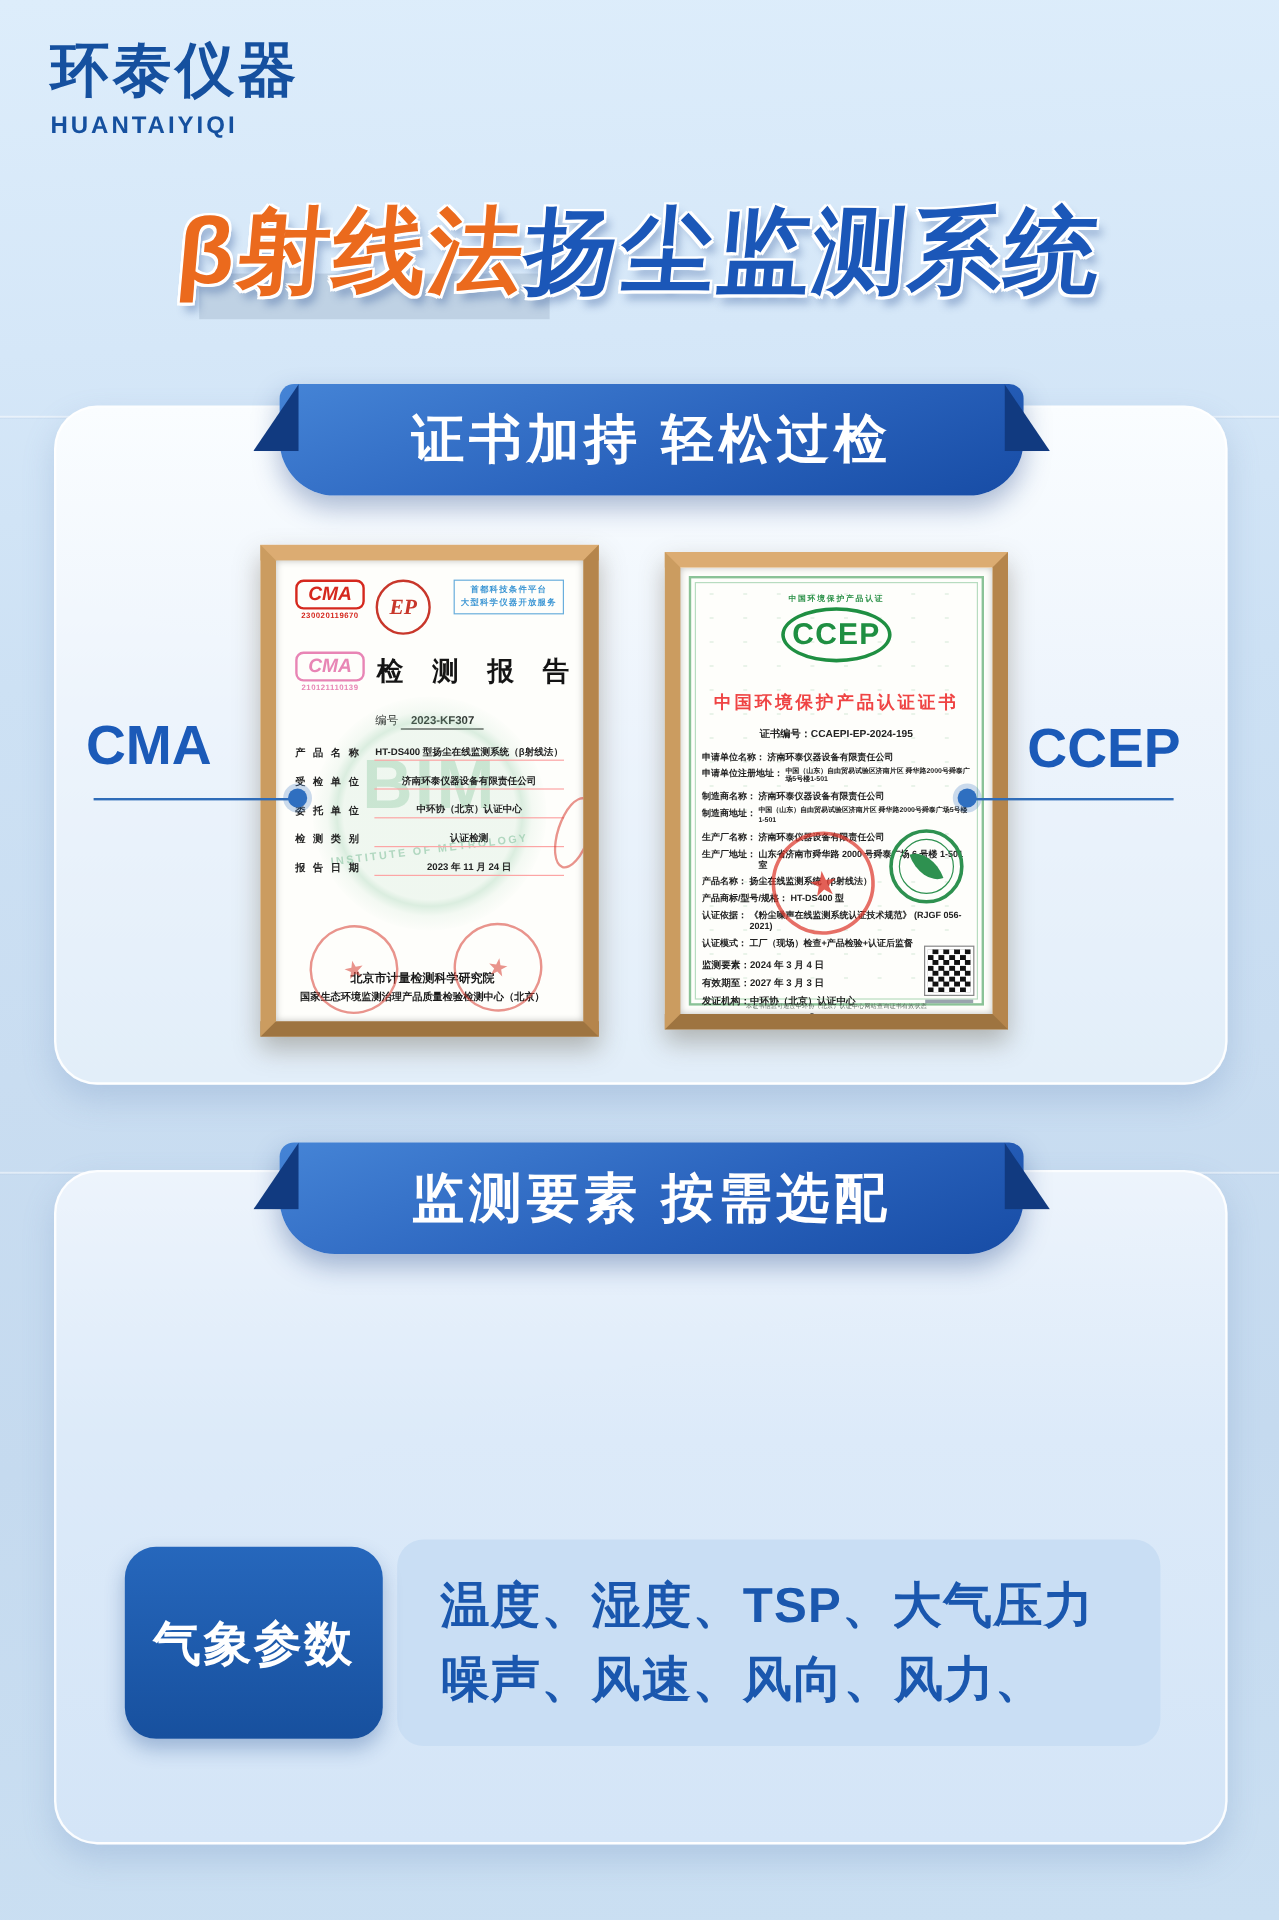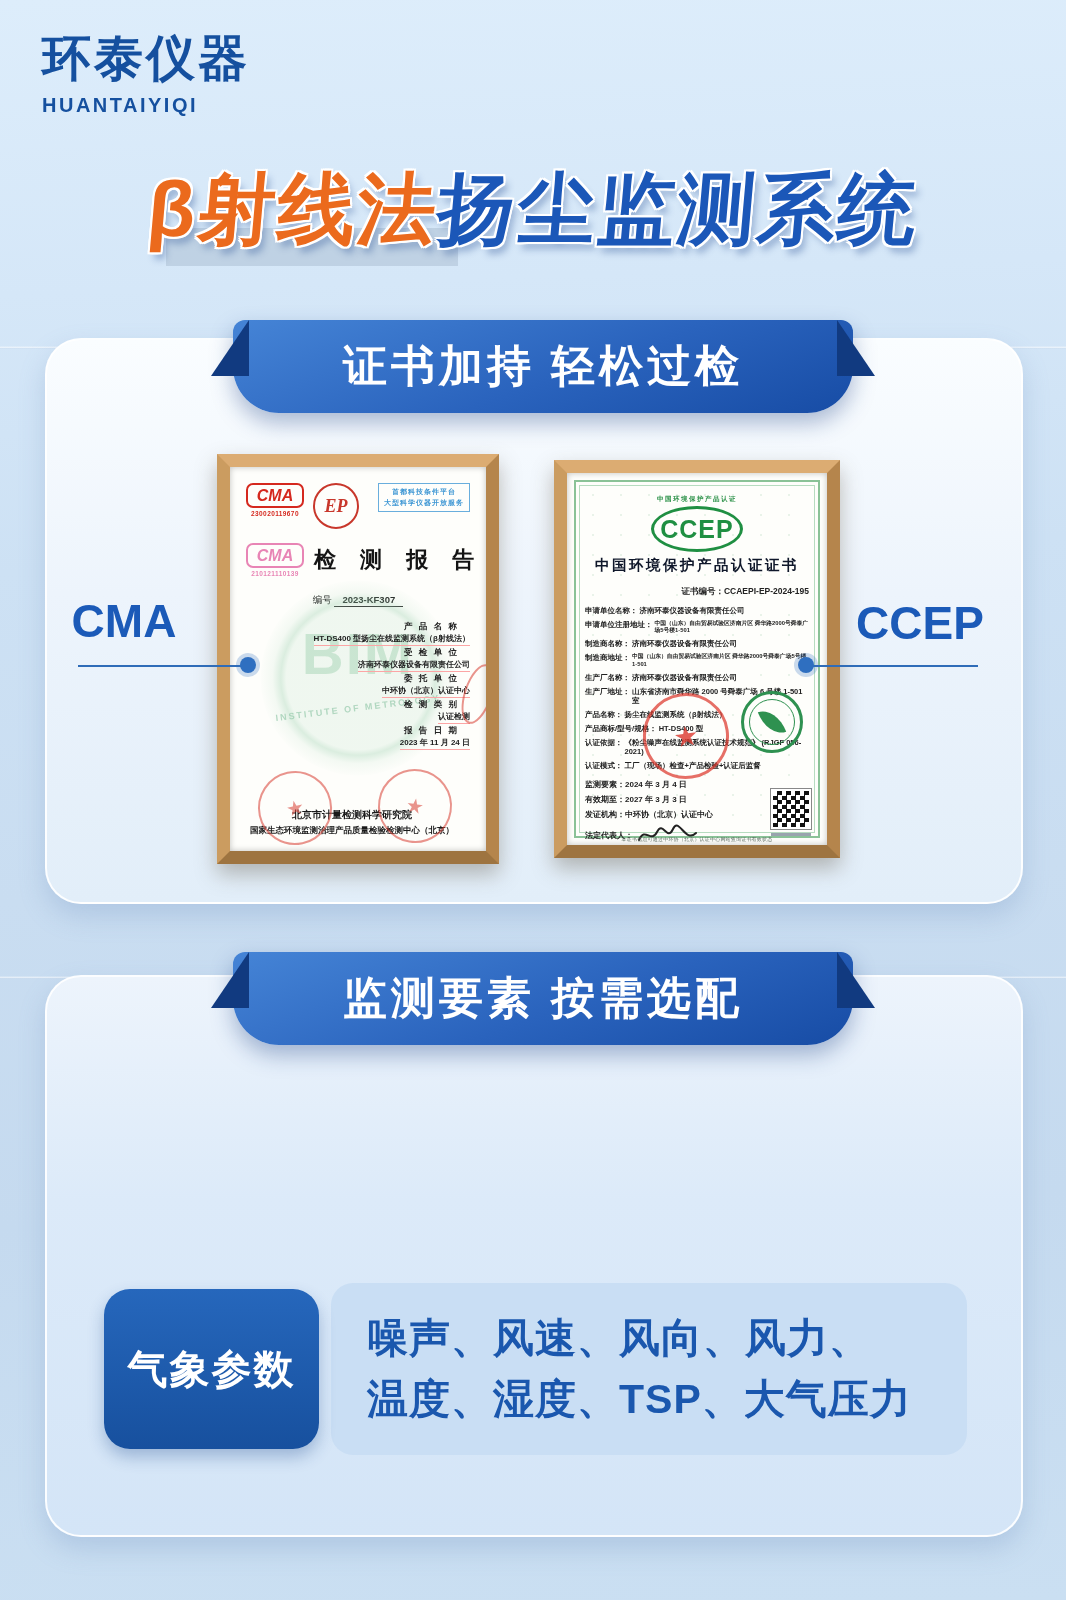--- a/index.html
+++ b/index.html
@@ -78,21 +78,21 @@
   .ep-badge { width:46px; height:46px; border:2.5px solid #C8372B; border-radius:50%;
     color:#C8372B; font-family:"Liberation Serif","DejaVu Serif",serif; font-size:18px; font-weight:700; font-style:italic;
     display:flex; align-items:center; justify-content:center; }
   .platform-badge { margin-left:auto; border:1.5px solid #69AEDD; color:#3E97D4; font-size:7px; font-weight:600;
     line-height:1.5; padding:3px 5px; text-align:center; letter-spacing:1px; }
   .title-row { display:flex; align-items:center; margin-top:14px; }
   .report-title { font-size:22px; font-weight:700; color:#141414; letter-spacing:9px; margin-left:10px; white-space:nowrap; }
   .report-no-row { text-align:center; margin-top:17px; font-size:9.5px; color:#222; }
   .report-no-value { border-bottom:1px solid #333; padding:0 8px 1px; font-weight:700; }
   .cma-fields { margin-top:14px; position:relative; z-index:2; }
-  .cma-field { display:flex; align-items:flex-end; margin-top:1px; font-size:8.5px;flex-direction:column; }
+  .cma-field { display:flex; align-items:center; margin-top:11px; font-size:8.5px; }
   .cma-field .f-label { width:66px; font-weight:700; color:#222; letter-spacing:2px; white-space:nowrap; }
   .cma-field .f-value { flex:1; text-align:center; border-bottom:1px solid #fca5a5; padding-bottom:1px;
     font-size:8px; font-weight:700; color:#222; white-space:nowrap; }
   .cma-footer { position:absolute; left:0; right:12px; bottom:14px; text-align:center; color:#1A1A1A; z-index:2; }
   .cma-footer-1 { font-size:10px; font-weight:700; }
   .cma-footer-2 { font-size:8.5px; font-weight:700; margin-top:3px; }
   .wm-ring { position:absolute; left:50%; top:55%; width:195px; height:195px; transform:translate(-50%,-50%);
     border-radius:50%; z-index:1;
     background:radial-gradient(circle, rgba(150,205,170,.14) 52%, rgba(150,205,170,.34) 56%, rgba(150,205,170,.10) 62%, rgba(150,205,170,0) 72%); }
   .wm-letters { position:absolute; left:50%; top:50%; transform:translate(-50%,-58%);
@@ -110,22 +110,22 @@
   .ccep-paper { padding:20px 18px 14px; }
   .green-frame { position:absolute; inset:7px; border:2px solid #8AC297; z-index:0; }
   .green-frame::before { content:""; position:absolute; inset:3px; border:1px solid #B7DCC0; }
   .ccep-paper::after { content:""; position:absolute; inset:12px; z-index:0;
     background-image:radial-gradient(rgba(150,200,160,.20) 1.5px, transparent 1.6px); background-size:28px 20px; }
   .ccep-content { position:relative; z-index:2; }
   .ccep-logo-block { text-align:center; margin-top:2px; }
   .ccep-arc { display:block; font-size:6.5px; color:#2B9148; letter-spacing:1.5px; font-weight:700; margin-bottom:2px; }
   .ccep-ellipse { display:inline-block; width:92px; height:46px; border:3px solid #1F8F42; border-radius:50%;
     line-height:40px; font-size:25px; font-weight:900; color:#1F8F42; letter-spacing:1px; }
-  .ccep-title { margin-top:4px; text-align:center; font-size:14.5px; font-weight:800; color:#0f172a; letter-spacing:2.5px; white-space:nowrap; }
-  .ccep-no { margin-top:11px; text-align:right; font-size:8.5px; font-weight:700; color:#222; }
+  .ccep-title { margin-top:24px; text-align:center; font-size:14.5px; font-weight:800; color:#ef4444; letter-spacing:2.5px; white-space:nowrap; }
+  .ccep-no { margin-top:11px; text-align:center; font-size:8.5px; font-weight:700; color:#222; }
   .ccep-fields { margin-top:8px; }
   .ccep-field { display:flex; margin-top:4.5px; font-size:7.5px; color:#222; line-height:1.25; }
   .ccep-field .cl { font-weight:700; white-space:nowrap; }
   .ccep-field .cv { margin-left:2px; flex:1; font-weight:600; }
   .ccep-field.small-val .cv { font-size:5.8px; line-height:1.3; }
   .ccep-bottom { margin-top:9px; font-size:8px; font-weight:700; color:#222; }
   .ccep-bottom-row { margin-top:4px; display:flex; align-items:center; }
   .sig-svg { margin-left:4px; }
   .ccep-red-seal { position:absolute; left:76px; bottom:66px; width:86px; height:86px; z-index:3;
     border:3px solid rgba(220,55,45,.72); border-radius:50%; transform:rotate(-8deg);
@@ -338,16 +338,16 @@
 <div class="connector" id="ccep-line"></div>
 <div class="connector-dot" id="ccep-dot"></div>
 
 <div class="ribbon" id="ribbon-2">
   <span>监测要素 按需选配</span>
 </div>
 
 <div class="card" id="card-elements">
   <div class="el-label" id="row-weather-label">气象参数</div>
   <div class="el-content" id="row-weather-content">
+    <span>温度、湿度、TSP、大气压力</span>
     <span>噪声、风速、风向、风力、</span>
-    <span>温度、湿度、TSP、大气压力</span>
   </div>
 </div>
 
 </body></html>

